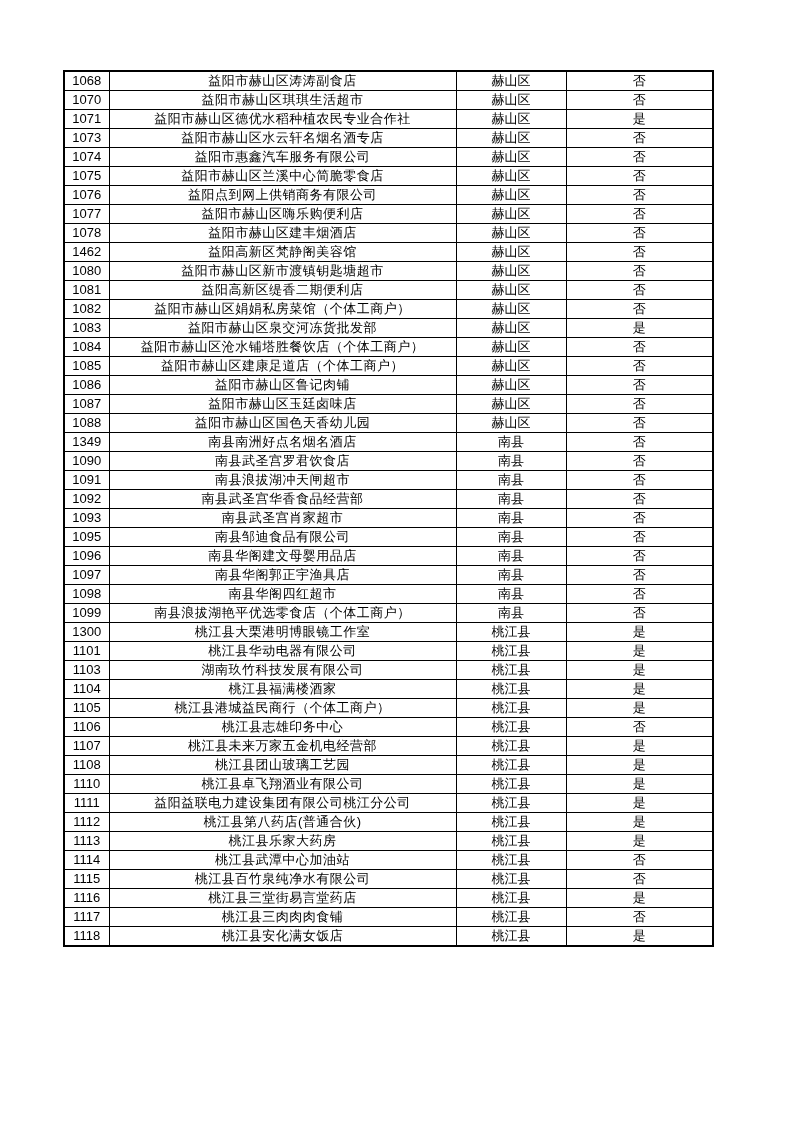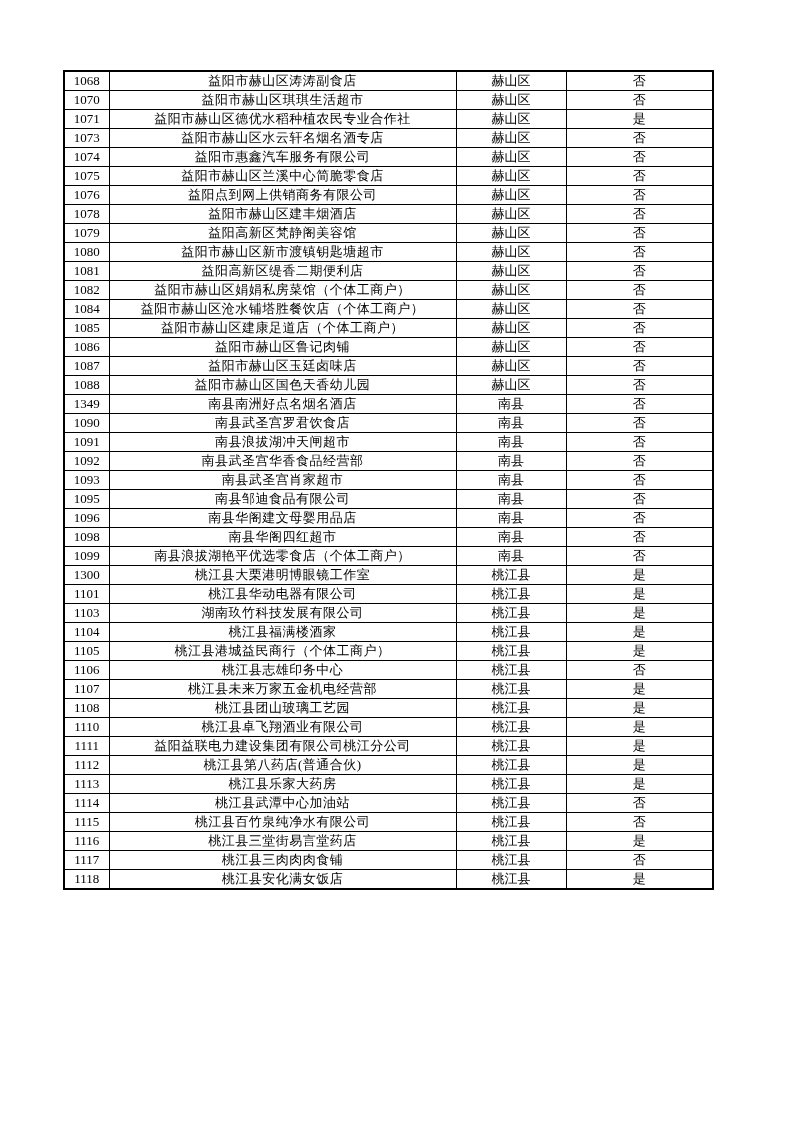--- a/index.html
+++ b/index.html
@@ -6,21 +6,21 @@
     margin: 0;
     padding: 0;
     background: #ffffff;
   }
   .page {
     position: relative;
     width: 766px;
     height: 1122px;
     background: #ffffff;
     overflow: hidden;
-    font-family: Liberation Serif, serif;
+    font-family: Liberation Sans, sans-serif;
     color: #000000;
   }
   table.data-table {
     position: absolute;
     left: 63px;
     top: 70px;
     width: 649px;
     border-collapse: collapse;
     table-layout: fixed;
     border: 2px solid #000000;
@@ -94,30 +94,36 @@
     <td class="col-flag">否</td>
   </tr>
 
   <tr>
     <td class="col-no">1076</td>
     <td class="col-name">益阳点到网上供销商务有限公司</td>
     <td class="col-district">赫山区</td>
     <td class="col-flag">否</td>
   </tr>
 
+  <tr>
+    <td class="col-no">1077</td>
+    <td class="col-name">益阳市赫山区嗨乐购便利店</td>
+    <td class="col-district">赫山区</td>
+    <td class="col-flag">否</td>
+  </tr>
 
   <tr>
     <td class="col-no">1078</td>
     <td class="col-name">益阳市赫山区建丰烟酒店</td>
     <td class="col-district">赫山区</td>
     <td class="col-flag">否</td>
   </tr>
 
   <tr>
-    <td class="col-no">1079</td>
+    <td class="col-no">1462</td>
     <td class="col-name">益阳高新区梵静阁美容馆</td>
     <td class="col-district">赫山区</td>
     <td class="col-flag">否</td>
   </tr>
 
   <tr>
     <td class="col-no">1080</td>
     <td class="col-name">益阳市赫山区新市渡镇钥匙塘超市</td>
     <td class="col-district">赫山区</td>
     <td class="col-flag">否</td>
@@ -130,20 +136,26 @@
     <td class="col-flag">否</td>
   </tr>
 
   <tr>
     <td class="col-no">1082</td>
     <td class="col-name">益阳市赫山区娟娟私房菜馆（个体工商户）</td>
     <td class="col-district">赫山区</td>
     <td class="col-flag">否</td>
   </tr>
 
+  <tr>
+    <td class="col-no">1083</td>
+    <td class="col-name">益阳市赫山区泉交河冻货批发部</td>
+    <td class="col-district">赫山区</td>
+    <td class="col-flag">是</td>
+  </tr>
 
   <tr>
     <td class="col-no">1084</td>
     <td class="col-name">益阳市赫山区沧水铺塔胜餐饮店（个体工商户）</td>
     <td class="col-district">赫山区</td>
     <td class="col-flag">否</td>
   </tr>
 
   <tr>
     <td class="col-no">1085</td>
@@ -216,20 +228,26 @@
     <td class="col-flag">否</td>
   </tr>
 
   <tr>
     <td class="col-no">1096</td>
     <td class="col-name">南县华阁建文母婴用品店</td>
     <td class="col-district">南县</td>
     <td class="col-flag">否</td>
   </tr>
 
+  <tr>
+    <td class="col-no">1097</td>
+    <td class="col-name">南县华阁郭正宇渔具店</td>
+    <td class="col-district">南县</td>
+    <td class="col-flag">否</td>
+  </tr>
 
   <tr>
     <td class="col-no">1098</td>
     <td class="col-name">南县华阁四红超市</td>
     <td class="col-district">南县</td>
     <td class="col-flag">否</td>
   </tr>
 
   <tr>
     <td class="col-no">1099</td>

